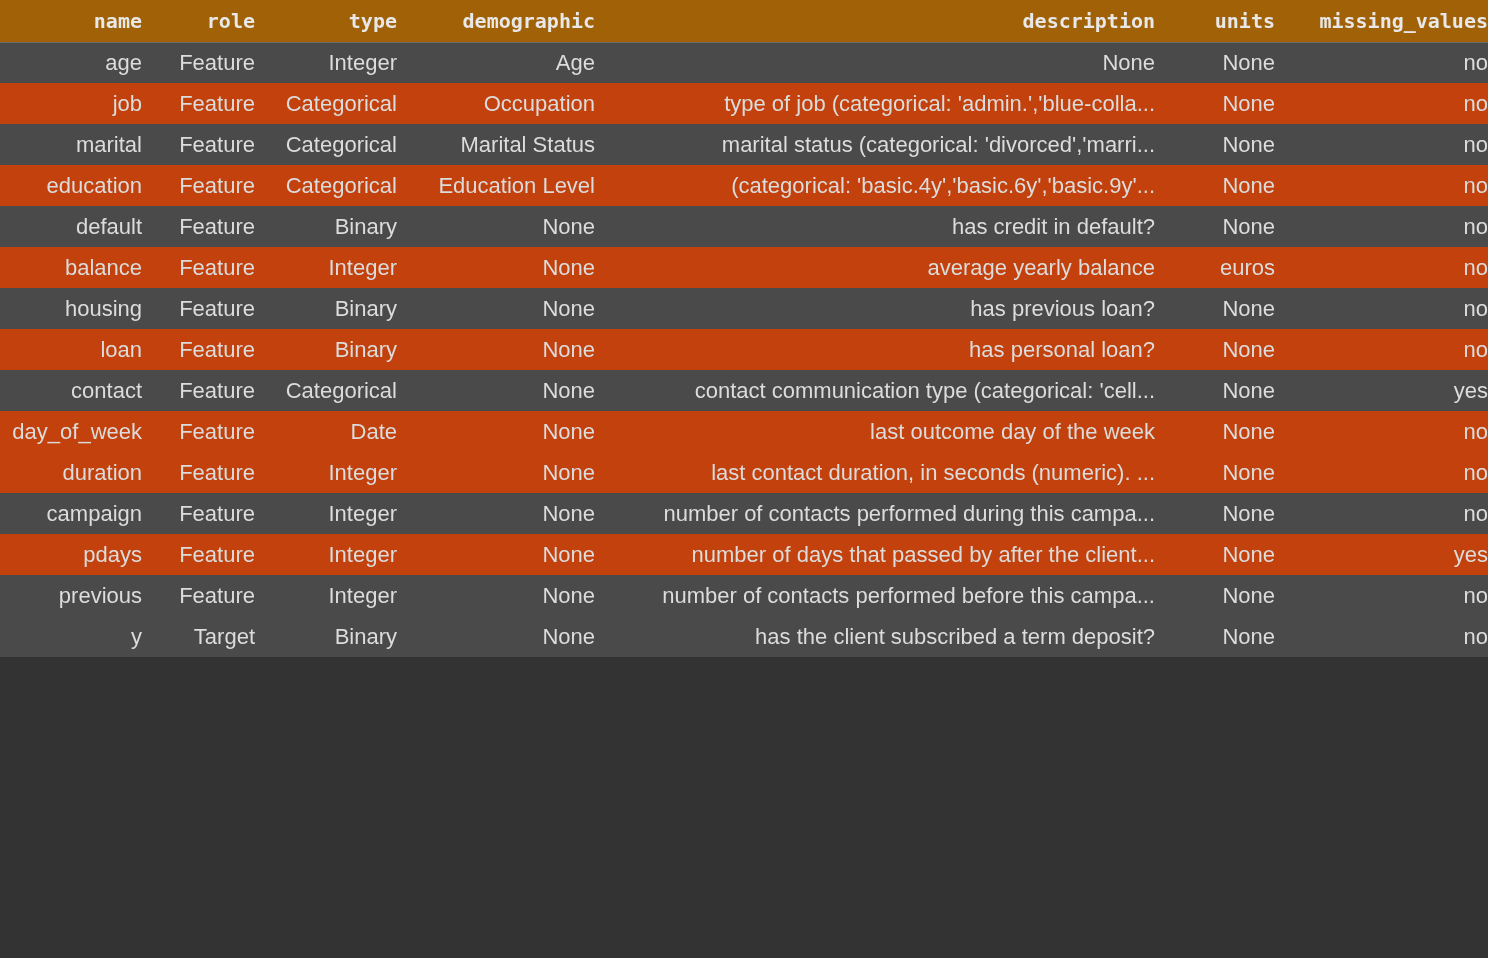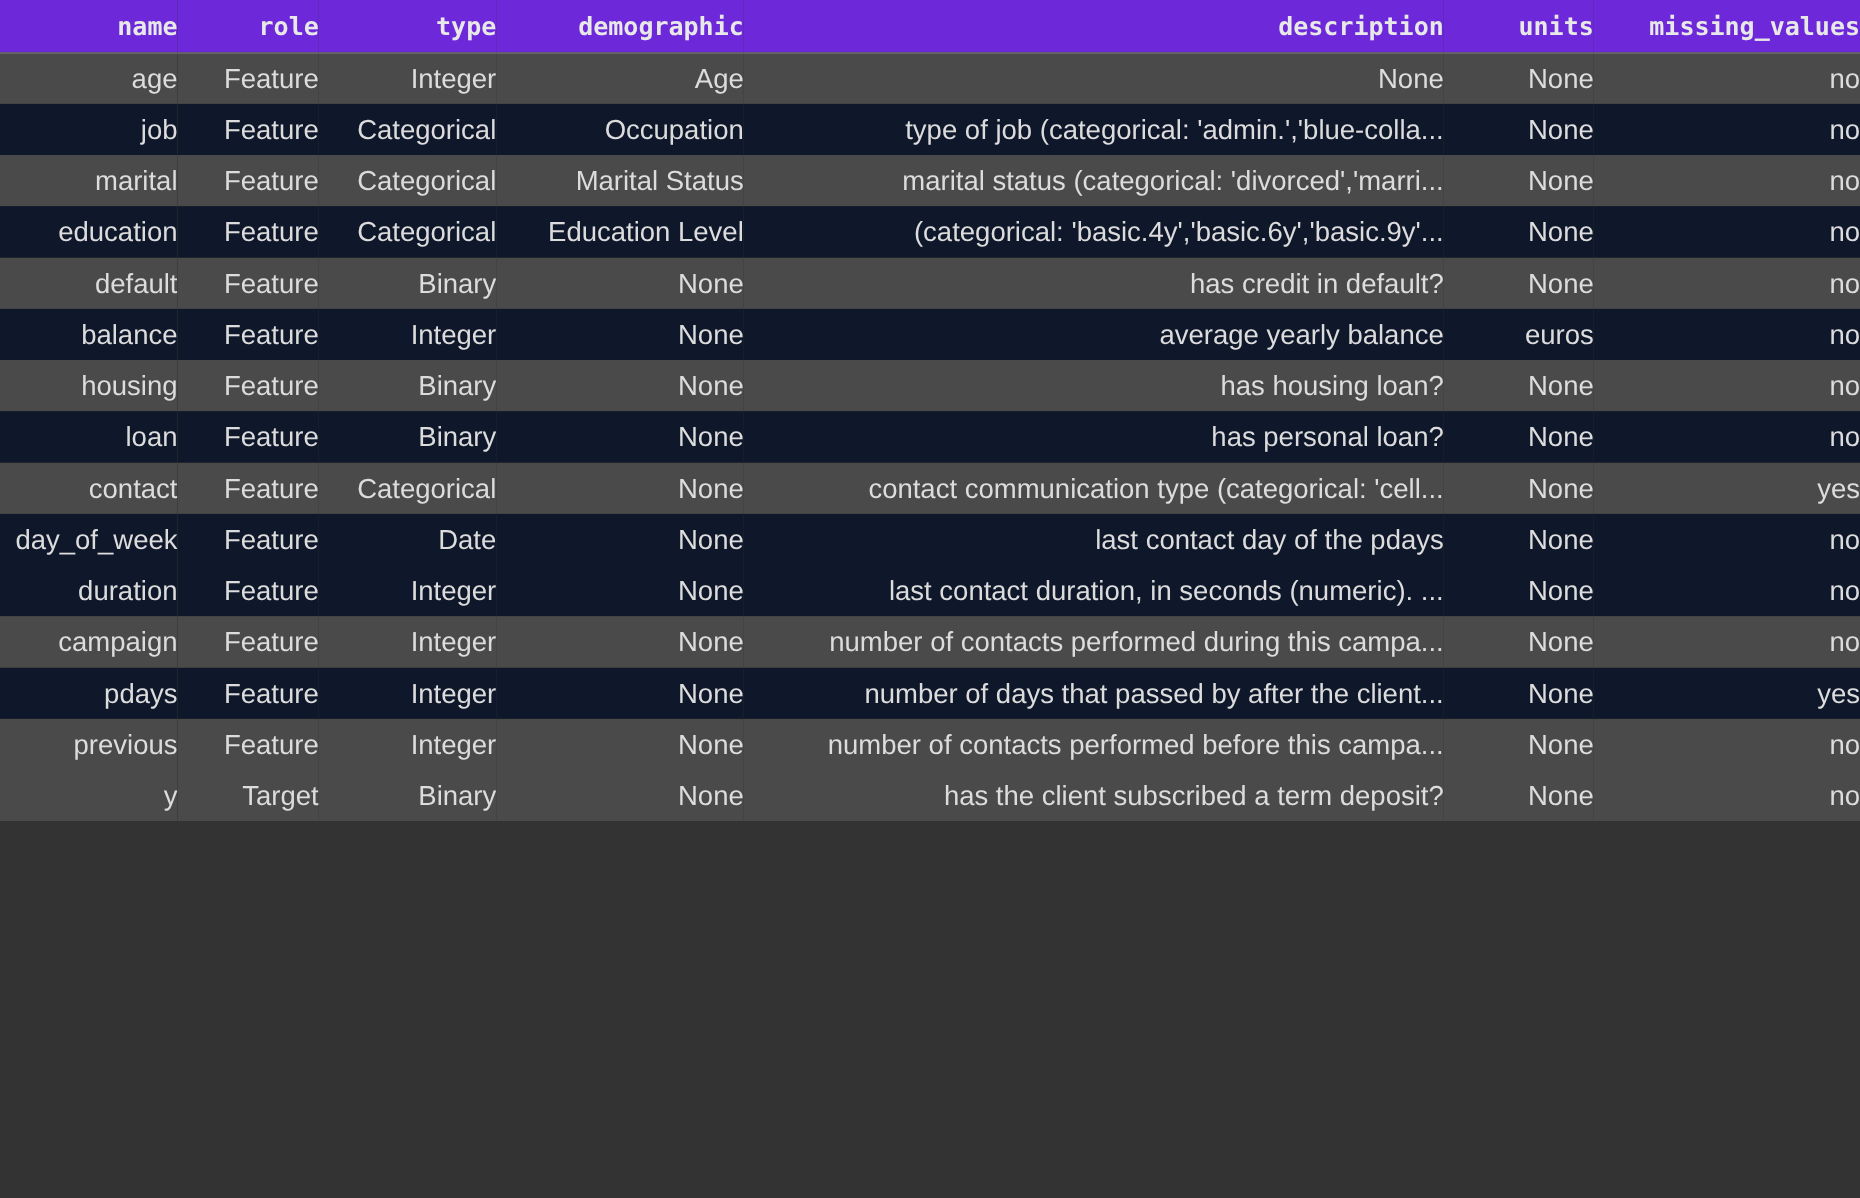--- a/index.html
+++ b/index.html
@@ -17,42 +17,42 @@
   }
 
   #variables-table {
     width: 1488px;
     border-collapse: collapse;
     table-layout: fixed;
   }
 
   
   #variables-table thead tr {
-    background: #6d28d9;
+    background: #a16207;
     height: 42px;
   }
   #variables-table thead th {
     font-family: "DejaVu Sans Mono", "Liberation Mono", monospace;
     font-weight: bold;
     font-size: 20px;
     color: #e8e8e8;
     text-align: right;
     vertical-align: middle;
     padding: 0;
     white-space: nowrap;
     border-bottom: 1px solid #6a6a6a;
     letter-spacing: 0px;
   }
 
   
   #variables-table tbody tr {
     height: 41px;
   }
   #variables-table tbody tr.row-odd  { background: #4a4a4a; }
-  #variables-table tbody tr.row-even { background: #0f172a; }
+  #variables-table tbody tr.row-even { background: #c2410c; }
 
   #variables-table tbody td {
     font-family: "Liberation Sans", sans-serif;
     font-size: 22px;
     color: #dcdcdc;
     text-align: right;
     vertical-align: middle;
     padding: 0;
     white-space: nowrap;
     overflow: hidden;
@@ -170,21 +170,21 @@
         <td class="cell-demographic"><span>None</span></td>
         <td class="cell-description"><span>average yearly balance</span></td>
         <td class="cell-units"><span>euros</span></td>
         <td class="cell-missing"><span>no</span></td>
       </tr>
       <tr class="row-odd">
         <td class="cell-name"><span>housing</span></td>
         <td class="cell-role"><span>Feature</span></td>
         <td class="cell-type"><span>Binary</span></td>
         <td class="cell-demographic"><span>None</span></td>
-        <td class="cell-description"><span>has housing loan?</span></td>
+        <td class="cell-description"><span>has previous loan?</span></td>
         <td class="cell-units"><span>None</span></td>
         <td class="cell-missing"><span>no</span></td>
       </tr>
       <tr class="row-even">
         <td class="cell-name"><span>loan</span></td>
         <td class="cell-role"><span>Feature</span></td>
         <td class="cell-type"><span>Binary</span></td>
         <td class="cell-demographic"><span>None</span></td>
         <td class="cell-description"><span>has personal loan?</span></td>
         <td class="cell-units"><span>None</span></td>
@@ -197,21 +197,21 @@
         <td class="cell-demographic"><span>None</span></td>
         <td class="cell-description"><span>contact communication type (categorical: 'cell...</span></td>
         <td class="cell-units"><span>None</span></td>
         <td class="cell-missing"><span>yes</span></td>
       </tr>
       <tr class="row-even">
         <td class="cell-name"><span>day_of_week</span></td>
         <td class="cell-role"><span>Feature</span></td>
         <td class="cell-type"><span>Date</span></td>
         <td class="cell-demographic"><span>None</span></td>
-        <td class="cell-description"><span>last contact day of the pdays</span></td>
+        <td class="cell-description"><span>last outcome day of the week</span></td>
         <td class="cell-units"><span>None</span></td>
         <td class="cell-missing"><span>no</span></td>
       </tr>
       <tr class="row-even">
         <td class="cell-name"><span>duration</span></td>
         <td class="cell-role"><span>Feature</span></td>
         <td class="cell-type"><span>Integer</span></td>
         <td class="cell-demographic"><span>None</span></td>
         <td class="cell-description"><span>last contact duration, in seconds (numeric). ...</span></td>
         <td class="cell-units"><span>None</span></td>

